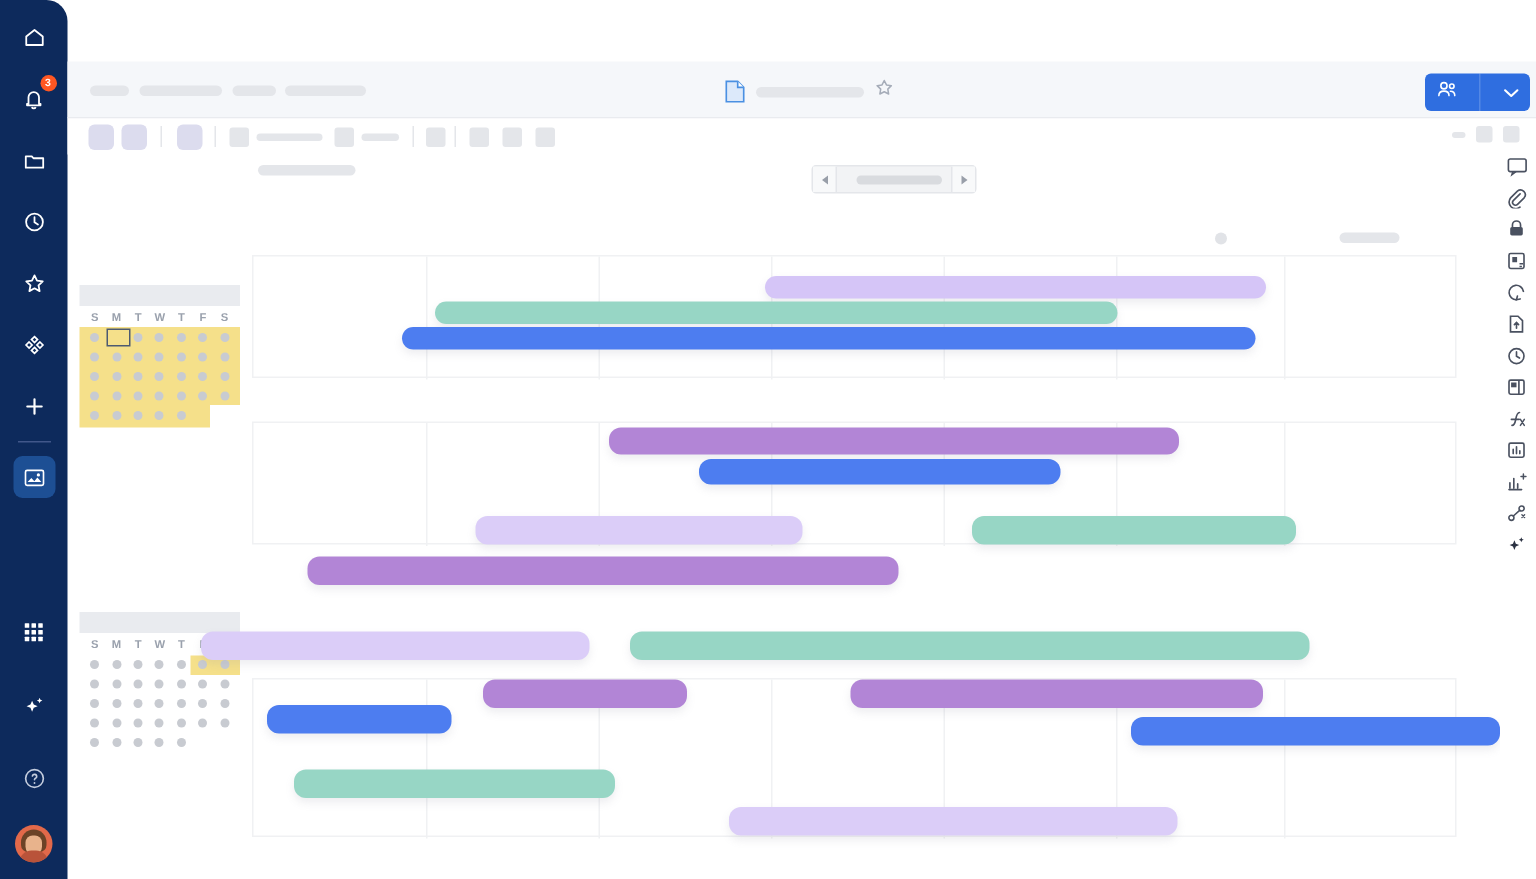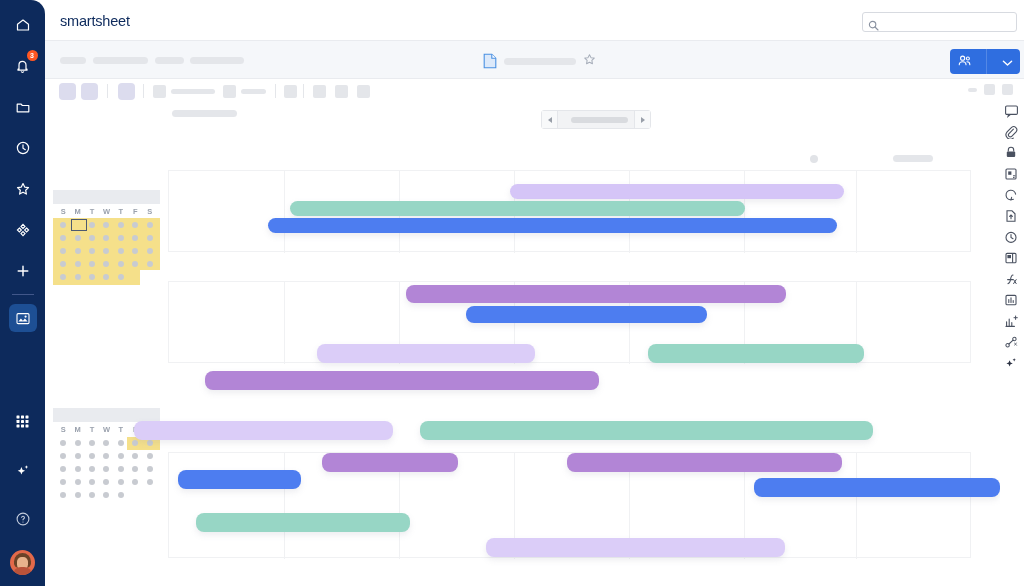--- a/index.html
+++ b/index.html
@@ -284,31 +284,20 @@
       </span>
     </div>
 
     <div class="avatar" style="margin-bottom:11px">
       <div class="hair"></div>
       <div class="face"></div>
       <div class="body"></div>
     </div>
   </div>
 
-  <div class="topbar">
-    <div class="brand">smartsheet</div>
-    <div class="searchbox">
-      <span class="mag">
-        <svg width="11" height="11" viewBox="0 0 11 11" fill="none" stroke="#8b93a1" stroke-width="1.15">
-          <circle cx="4.6" cy="4.6" r="3.2"></circle>
-            <path d="M7 7l3 3" stroke-linecap="round"></path>
-        </svg>
-      </span>
-    </div>
-  </div>
 
   <div class="menurow">
     <div class="sk" style="left:15px;top:16px;width:26px;height:7px"></div>
     <div class="sk" style="left:48px;top:16px;width:55px;height:7px"></div>
     <div class="sk" style="left:110px;top:16px;width:29px;height:7px"></div>
     <div class="sk" style="left:145px;top:16px;width:54px;height:7px"></div>
 
     <div class="sheet-chip">
       <span class="sheet-icon">
         <svg width="14" height="16" viewBox="0 0 14 16" fill="none">

